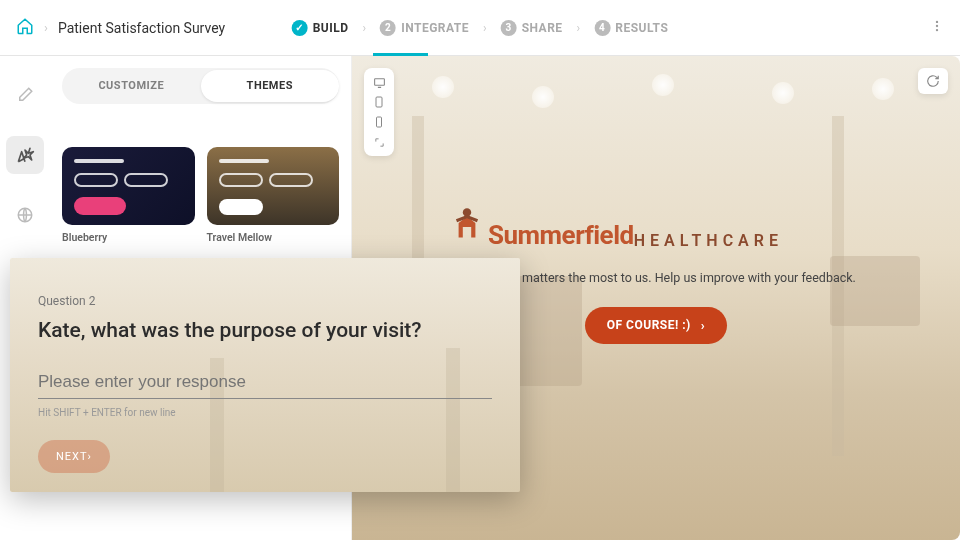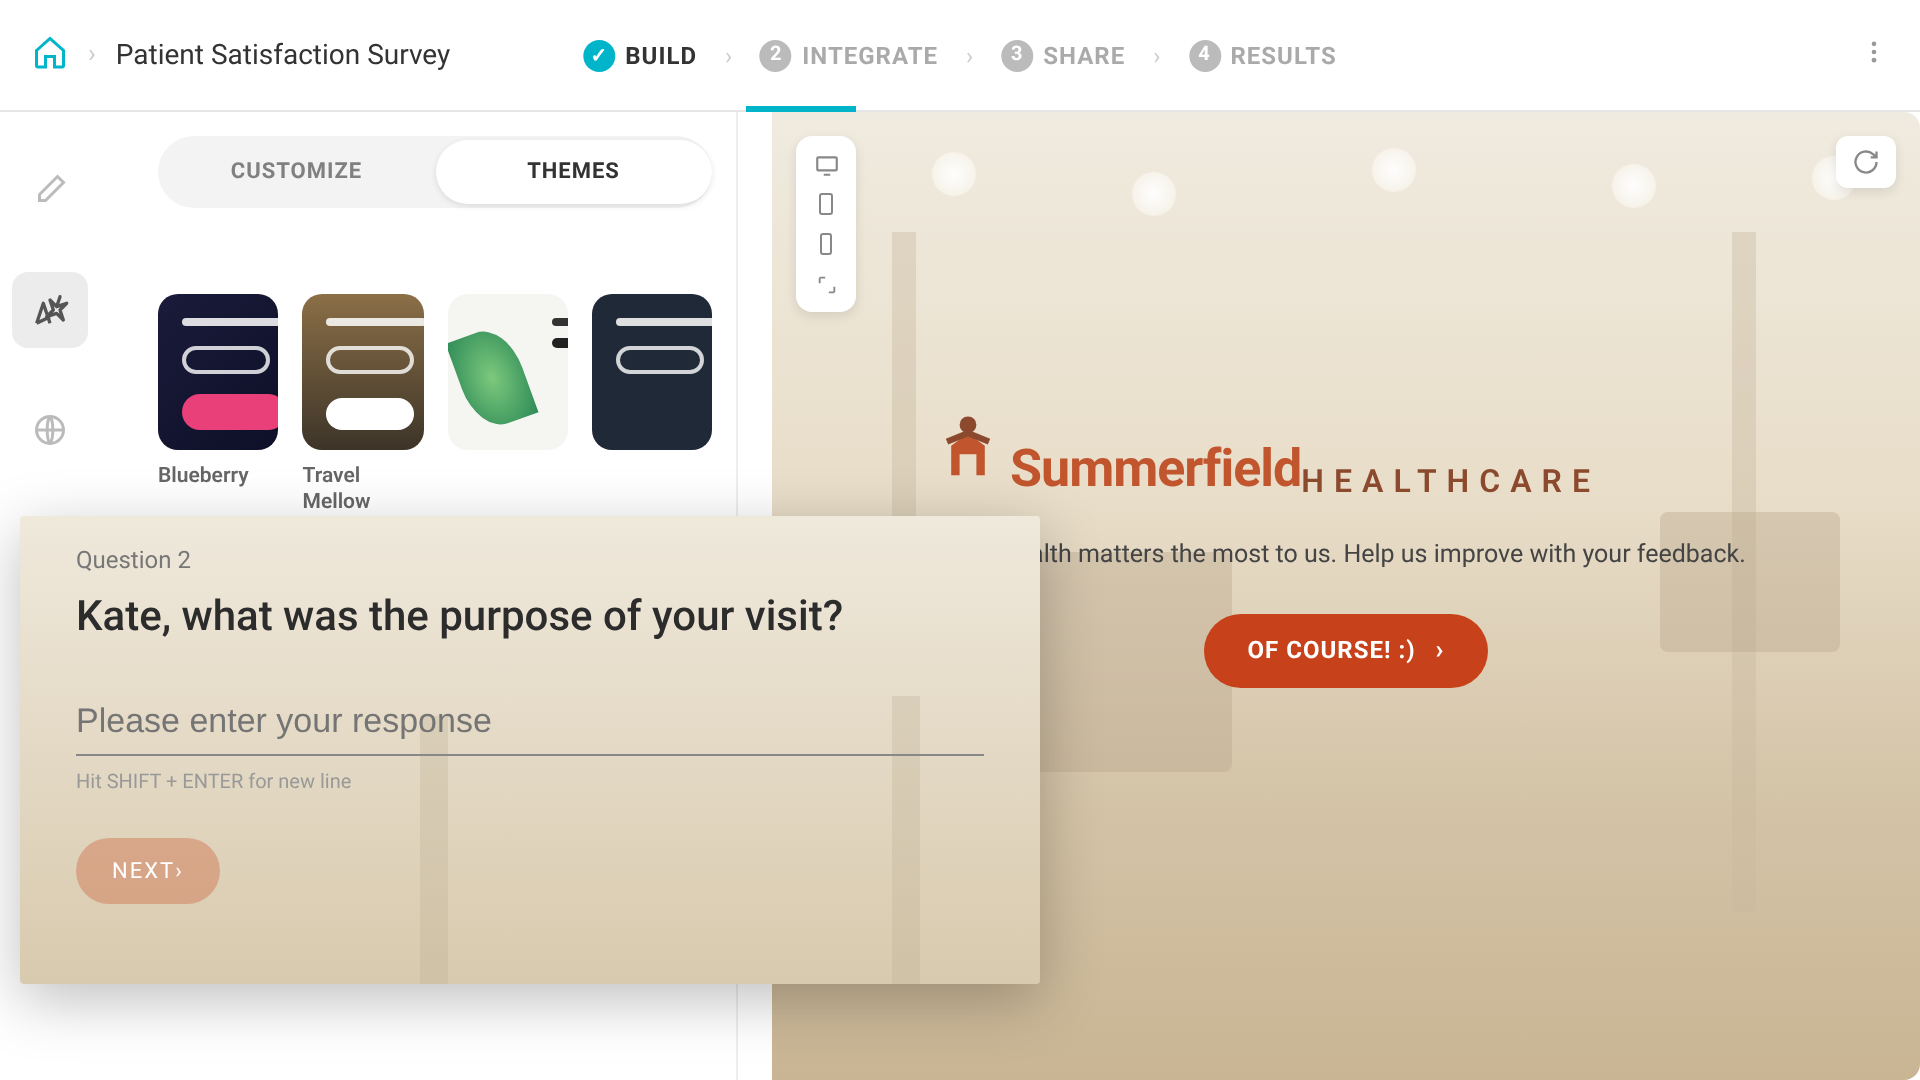--- a/index.html
+++ b/index.html
@@ -14,33 +14,33 @@
 .nav-steps { position: absolute; left: 50%; transform: translateX(-50%); display: flex; align-items: center; gap: 14px; }
 .step { display: flex; align-items: center; gap: 5px; font-size: 12px; font-weight: 700; color: #aaa; letter-spacing: 0.5px; }
 .step-badge { width: 16px; height: 16px; border-radius: 50%; background: #bbb; color: #fff; display: flex; align-items: center; justify-content: center; font-size: 10px; font-weight: 700; }
 .step.active { color: #333; }
 .step.active .step-badge { background: #00b5c9; }
 .step-sep { color: #ccc; font-size: 12px; }
 .header-more { margin-left: auto; color: #999; cursor: pointer; }
 .active-underline { position: absolute; bottom: -1px; left: 373px; width: 55px; height: 3px; background: #00b5c9; }
 
 
-.body { position: absolute; top: 56px; left: 0; right: 0; bottom: 0; display: flex; gap: 17px; }
+.body { position: absolute; top: 56px; left: 0; right: 0; bottom: 0; display: flex; }
 
 
 .rail { width: 50px; background: #fff; display: flex; flex-direction: column; align-items: center; padding-top: 20px; gap: 22px; }
 .rail-item { width: 38px; height: 38px; display: flex; align-items: center; justify-content: center; border-radius: 8px; color: #bbb; cursor: pointer; }
 .rail-item.active { background: #ececec; color: #555; }
 
 
 .side-panel { width: 302px; background: #fff; padding: 12px; border-right: 1px solid #eee; }
 .seg { background: #f3f3f3; border-radius: 22px; height: 36px; display: flex; align-items: center; margin-bottom: 16px; }
 .seg-btn { flex: 1; text-align: center; font-size: 11px; font-weight: 700; letter-spacing: 0.5px; color: #808080; cursor: pointer; border-radius: 20px; height: 32px; line-height: 32px; }
 .seg-btn.active { background: #fff; color: #333; box-shadow: 0 1px 3px rgba(0,0,0,0.1); margin: 0; }
-.themes-grid { display: grid; grid-template-columns: 1fr 1fr 1fr 1fr; gap: 14px 12px; margin-top: 43px; }
+.themes-grid { display: grid; grid-template-columns: 1fr 1fr; gap: 14px 12px; margin-top: 43px; }
 .theme-card { display: flex; flex-direction: column; gap: 6px; }
 .theme-thumb { height: 78px; border-radius: 10px; position: relative; overflow: hidden; cursor: pointer; }
 .tb-line { position: absolute; background: rgba(255,255,255,0.85); border-radius: 3px; }
 .tb-pill { position: absolute; border: 2px solid rgba(255,255,255,0.8); border-radius: 12px; }
 .theme-name { font-size: 10.5px; color: #666; font-weight: 600; }
 
 .thumb-blueberry { background: linear-gradient(135deg, #1a1b3a, #0e1028); }
 .thumb-blueberry .pink { position:absolute; bottom:10px; left:12px; width:52px; height:18px; background:#e9407a; border-radius:10px; }
 .thumb-travel { background: linear-gradient(180deg, #8b6f47 0%, #3d3428 100%); }
 .thumb-travel .wht { position:absolute; bottom:10px; left:12px; width:44px; height:16px; background:#fff; border-radius:9px; }
@@ -62,21 +62,21 @@
 .welcome { position: absolute; left: 50%; top: 45%; transform: translate(-50%, -50%); text-align: center; width: 420px; }
 .logo-block { display: flex; flex-direction: row; align-items: flex-end; margin-bottom: 10px; }
 .logo-ic { width: 42px; height: 42px; margin-bottom: 4px; }
 .logo-name { font-size: 26px; font-weight: 700; color: #c1562e; letter-spacing: -0.5px; }
 .logo-sub { font-size: 16px; letter-spacing: 5px; color: #8b4a2e; font-weight: 600; }
 .tagline { font-size: 12.5px; color: #444; margin: 20px 0 22px; }
 .cta { display: inline-flex; align-items: center; gap: 10px; background: #c7421a; color: #fff; font-size: 12px; font-weight: 700; letter-spacing: 0.5px; padding: 11px 22px; border-radius: 24px; cursor: pointer; }
 .cta-chev { font-size: 13px; }
 
 
-.qcard { position: absolute; left: 10px; top: 258px; width: 510px; height: 234px; background: linear-gradient(180deg, #efe9dc 0%, #e6dcc9 40%, #d8caae 100%); box-shadow: 0 8px 30px rgba(0,0,0,0.25); border-radius: 2px; padding: 15px 28px; overflow:hidden; }
+.qcard { position: absolute; left: 10px; top: 258px; width: 510px; height: 234px; background: linear-gradient(180deg, #efe9dc 0%, #e6dcc9 40%, #d8caae 100%); box-shadow: 0 8px 30px rgba(0,0,0,0.25); border-radius: 2px; padding: 36px 28px; overflow:hidden; }
 .qbg-col { position:absolute; background: rgba(190,175,150,0.3); }
 .qnum { font-size: 12px; color: #777; margin-bottom: 10px; position:relative; }
 .qtext { font-size: 21px; color: #2c2c2c; font-weight: 500; margin-bottom: 26px; position:relative; }
 .qinput { font-size: 17px; color: #999; border: none; border-bottom: 1px solid #888; background: transparent; width: 100%; padding: 4px 0 6px; outline: none; position:relative; }
 .qhint { font-size: 10px; color: #999; margin-top: 8px; position:relative; }
 .qnext { display: inline-flex; align-items: center; background: rgba(210,130,95,0.55); color: #fff; font-size: 11px; font-weight: 400; letter-spacing: 1px; padding: 10px 18px; border-radius: 20px; margin-top: 22px; cursor: pointer; position:relative; }
 </style>
 </head>
 <body>
 

